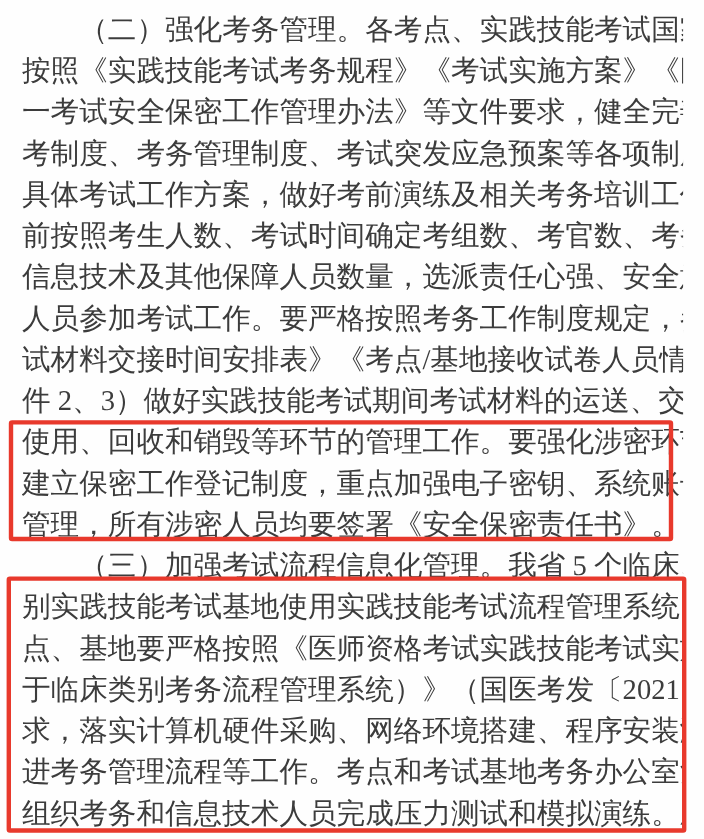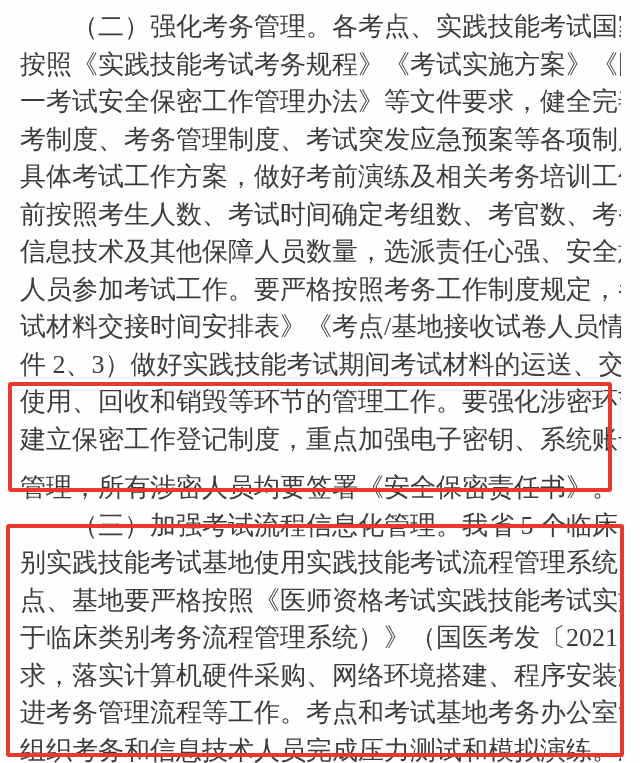--- a/index.html
+++ b/index.html
@@ -31,21 +31,20 @@
     text-justify: inter-character;
     overflow: hidden;
     white-space: nowrap;
   }
   .line.indent {
     text-indent: 52px;
   }
   .line.para-end {
     text-align: left;
     text-align-last: left;
-    margin-top: 11px;
   }
   .highlight-box {
     position: absolute;
     border-style: solid;
     border-width: 4px;
     border-radius: 3px;
     box-sizing: border-box;
     pointer-events: none;
     background: transparent;
   }

